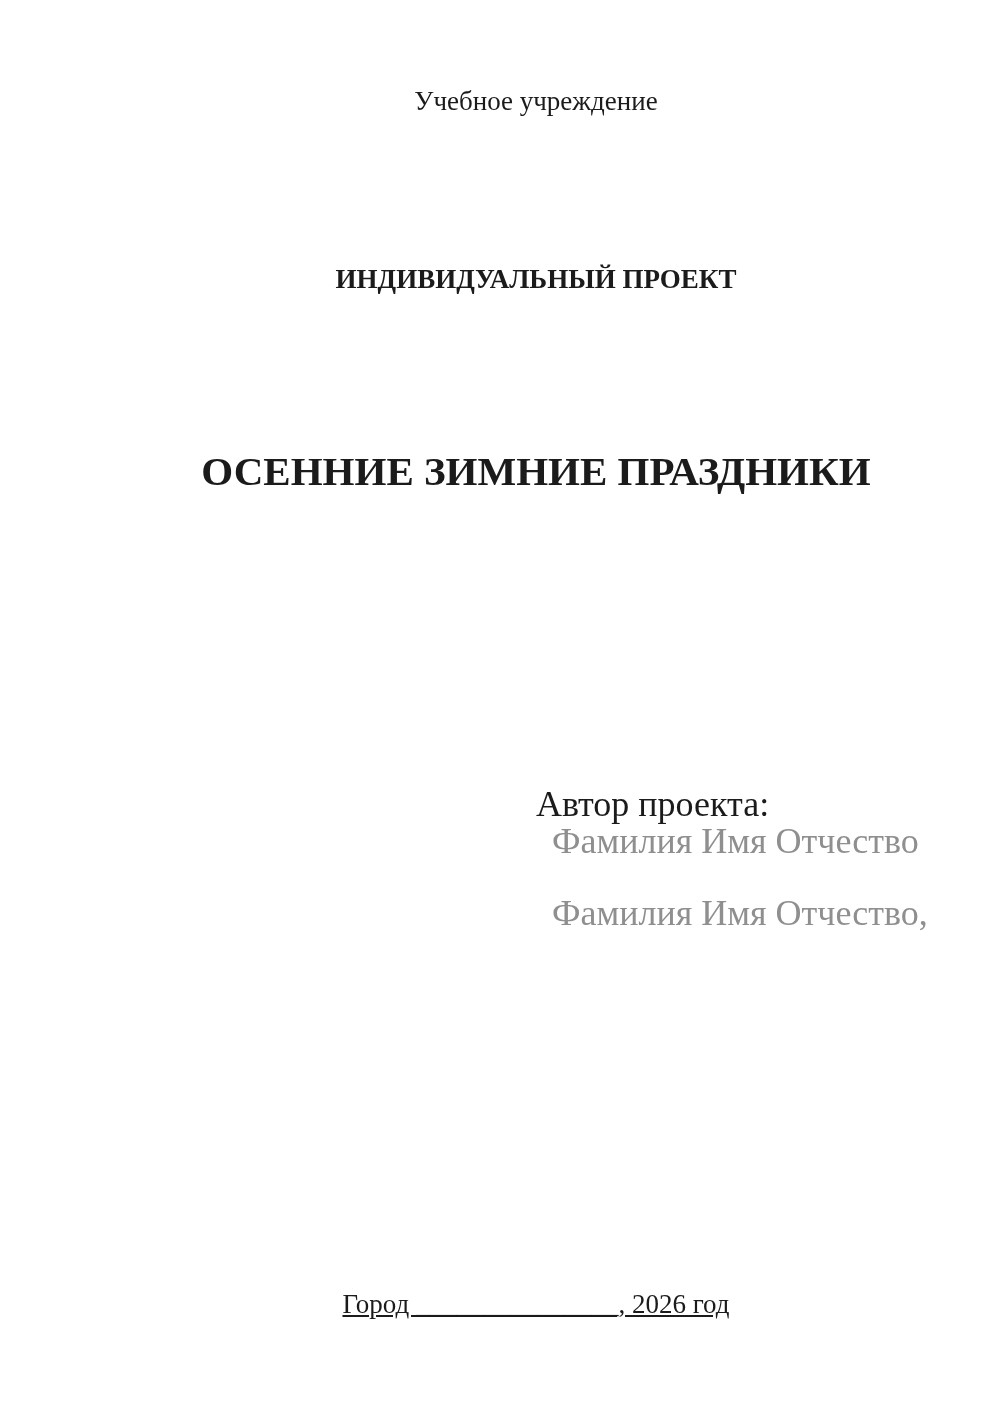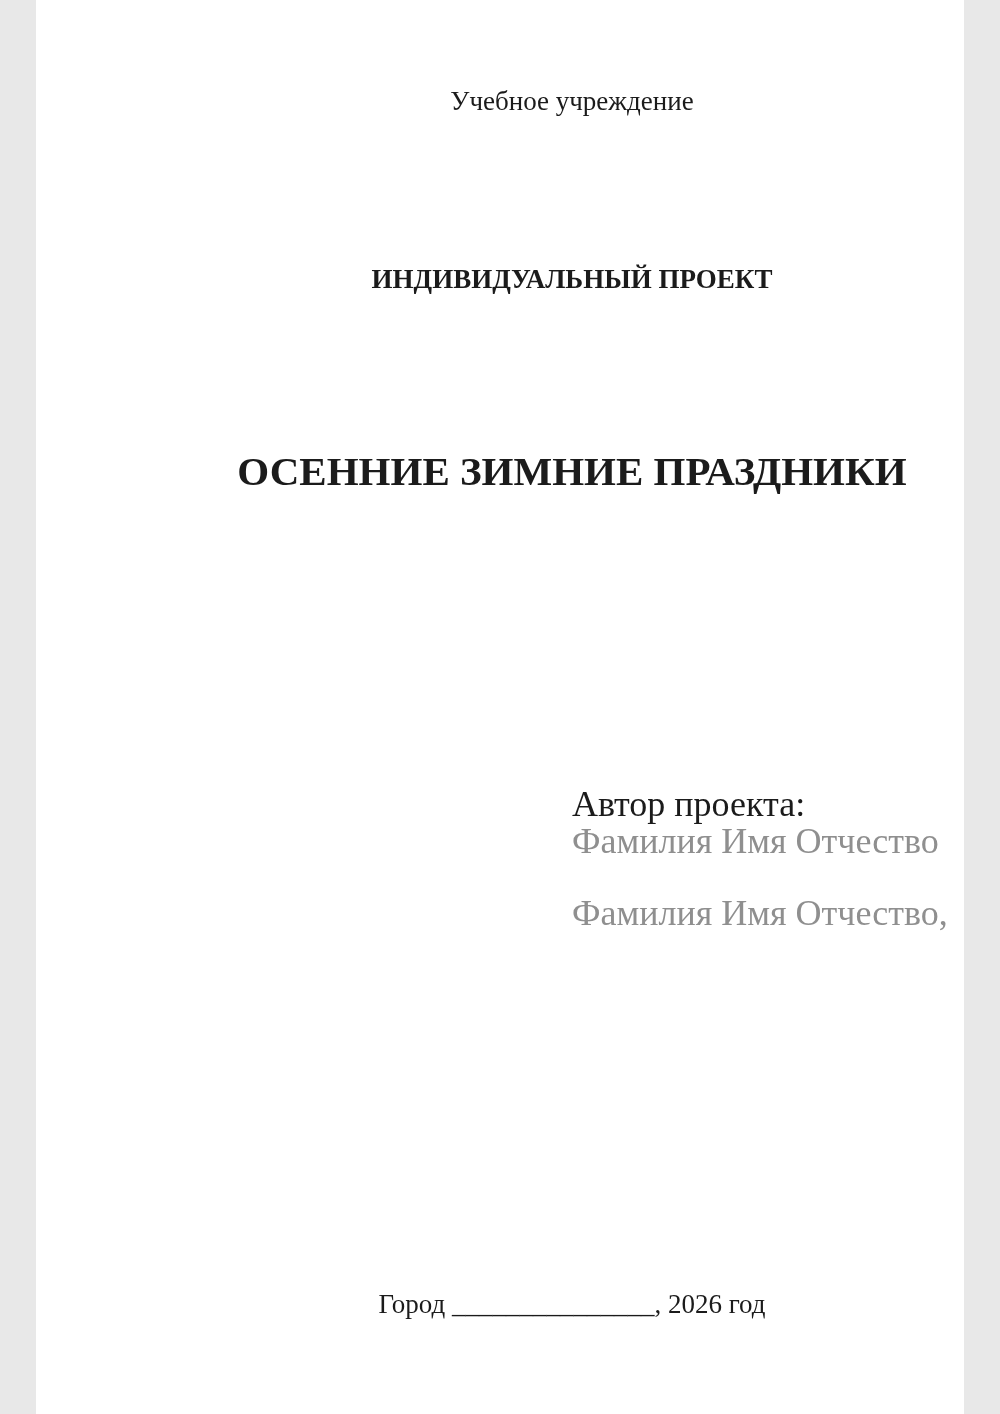--- a/index.html
+++ b/index.html
@@ -1,19 +1,19 @@
 <!DOCTYPE html>
 <html><head>
 <meta charset="utf-8">
 <style>
   * { margin: 0; padding: 0; box-sizing: border-box; }
   html, body { background: #e8e8e8; }
   .page {
     position: relative;
-    width: 928px;
+    width: 1000px;
     height: 1414px;
     margin: 0 auto;
     background: #ffffff;
     font-family: "Liberation Serif", "DejaVu Serif", serif;
     color: #1b1b1b;
     overflow: hidden;
   }
   
   .centered-line {
     position: absolute;
@@ -41,25 +41,26 @@
   }
   .credits-block {
     position: absolute;
     left: 536px;
     font-size: 36px;
     line-height: 37px;
     white-space: nowrap;
   }
   .author-block { top: 786px; }
   .supervisor-block { top: 895px; }
-  .muted { color: #8f8f8f; }
+  .muted { color: #8f8f8f; margin-left: 16px; }
   .footer-line {
     top: 1288px;
     font-size: 27px;
     line-height: 32px;
+    text-decoration: underline;
   }
 </style>
 </head>
 <body>
 
 <div class="page">
 
   <div class="centered-line org-name">Учебное учреждение</div>
 
   <div class="centered-line project-title">ОСЕННИЕ ЗИМНИЕ ПРАЗДНИКИ</div>

